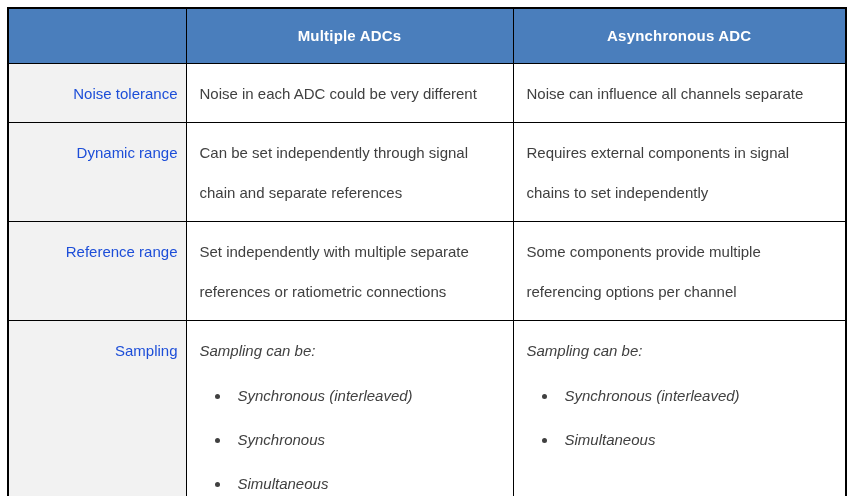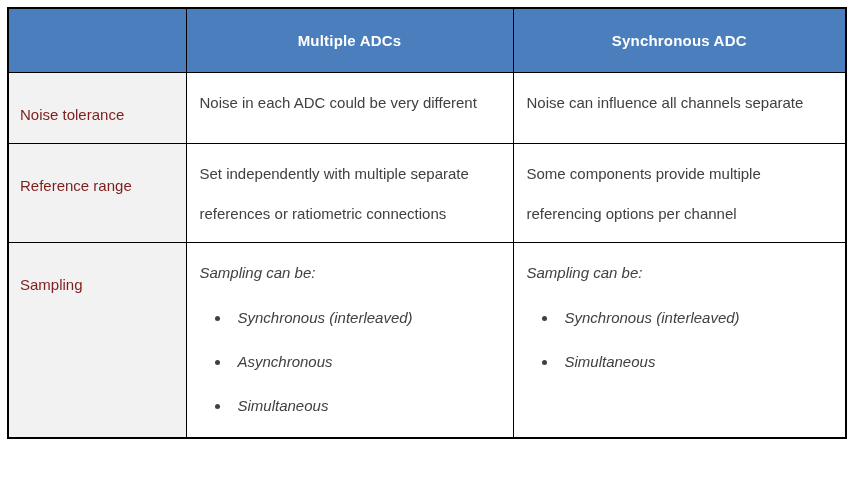--- a/index.html
+++ b/index.html
@@ -15,43 +15,44 @@
     table-layout: fixed;
     border: 2px solid #000000;
   }
   table.cmp th, table.cmp td { border: 1px solid #000000; }
   table.cmp { border-style: solid; }
 
   col.c-label { width: 178px; }
   col.c-multi { width: 327px; }
   col.c-chan  { width: 333px; }
 
-  tr.hdr { height: 64px; }
+  tr.hdr { height: 55px; }
   th.hcell {
     background: #4a7ebc;
     color: #ffffff;
     font-size: 15px;
     font-weight: 700;
     text-align: center;
     letter-spacing: 0.2px;
     padding: 0 4px;
   }
 
   tr.r1 { height: 57px; }
   tr.r2 { height: 90px; }
   tr.r3 { height: 88px; }
   tr.r4 { height: 196px; }
 
   td { vertical-align: top; font-size: 15px; }
 
   td.label {
     background: #f2f2f2;
-    color: #7f1d1d;
-    padding: 22px 8px 8px 11px;
+    color: #1d4ed8;
+    padding: 10px 8px 8px 11px;
     line-height: 40px;
+    text-align: right;
   }
   td.content {
     background: #ffffff;
     color: #404040;
     padding: 10px 13px 8px 13px;
     line-height: 40px;
   }
   td.content p { margin: 0; font-style: italic; }
   td.content ul {
     margin: 3px 0 0 0;
@@ -71,41 +72,46 @@
   <table class="cmp">
     <colgroup>
       <col class="c-label">
       <col class="c-multi">
       <col class="c-chan">
     </colgroup>
     <thead>
       <tr class="hdr">
         <th class="hcell"></th>
         <th class="hcell">Multiple ADCs</th>
-        <th class="hcell">Synchronous ADC</th>
+        <th class="hcell">Asynchronous ADC</th>
       </tr>
     </thead>
     <tbody>
       <tr class="r1">
         <td class="label">Noise tolerance</td>
         <td class="content">Noise in each ADC could be very different</td>
         <td class="content">Noise can influence all channels separate</td>
+      </tr>
+      <tr class="r2">
+        <td class="label">Dynamic range</td>
+        <td class="content">Can be set independently through signal chain and separate references</td>
+        <td class="content">Requires external components in signal chains to set independently</td>
       </tr>
       <tr class="r3">
         <td class="label">Reference range</td>
         <td class="content">Set independently with multiple separate references or ratiometric connections</td>
         <td class="content">Some components provide multiple referencing options per channel</td>
       </tr>
       <tr class="r4">
         <td class="label">Sampling</td>
         <td class="content">
           <p>Sampling can be:</p>
           <ul>
             <li>Synchronous (interleaved)</li>
-            <li>Asynchronous</li>
+            <li>Synchronous</li>
             <li>Simultaneous</li>
           </ul>
         </td>
         <td class="content">
           <p>Sampling can be:</p>
           <ul>
             <li>Synchronous (interleaved)</li>
             <li>Simultaneous</li>
           </ul>
         </td>

